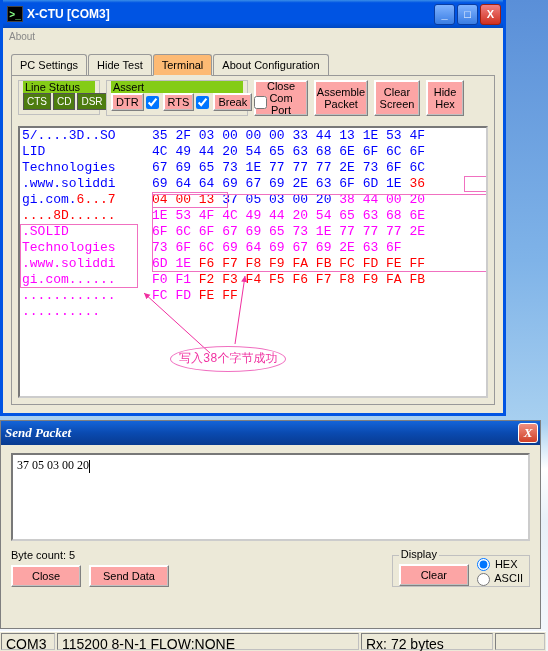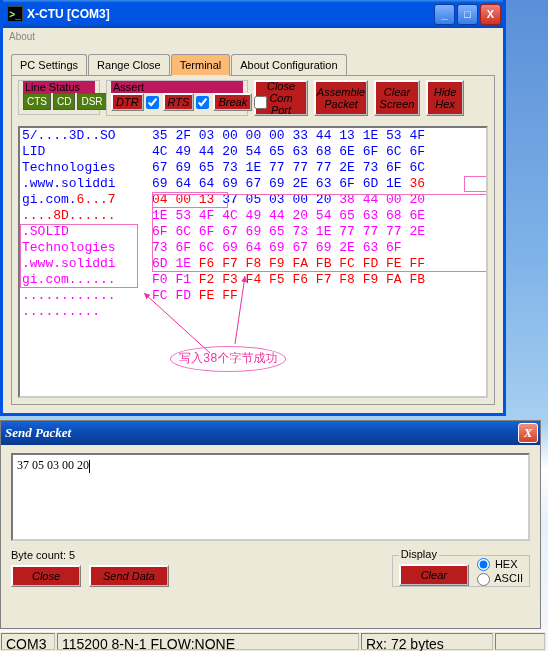--- a/index.html
+++ b/index.html
@@ -13,25 +13,25 @@
   .winbtns { margin-left:auto; display:flex; gap:2px; }
   .winbtn { width:21px; height:21px; background:linear-gradient(to bottom,#7fb3ff,#3a7de3); border:1px solid #0a3da0; border-radius:3px; color:#fff; display:flex; align-items:center; justify-content:center; font-weight:bold; font-size:11px; cursor:pointer; }
   .winbtn.close { background:linear-gradient(to bottom,#f08080,#d03020); border-color:#a02010; }
   .menubar { height:20px; background:#ece9d8; padding:3px 6px; color:#888; font-size:10px; }
   .tabs { display:flex; padding:6px 8px 0 8px; gap:0; }
   .tab { padding:4px 8px; background:#ece9d8; border:1px solid #999; border-bottom:none; border-radius:3px 3px 0 0; margin-right:1px; cursor:pointer; font-size:11px; position:relative; }
   .tab.active { background:#fdba74; border-bottom:1px solid #ece9d8; margin-bottom:-1px; z-index:2; }
   .tabpanel { margin:0 8px 8px 8px; border:1px solid #999; background:#ece9d8; height:330px; position:relative; }
   .toprow { display:flex; align-items:flex-start; padding:4px 6px; gap:6px; }
   .group { border:1px solid #c0c0c0; padding:2px 4px 4px 4px; position:relative; }
-  .group-label { position:relative; top:-2px; background:#be185d; font-size:11px; padding:0 2px; }
+  .group-label { position:relative; top:-2px; background:#84cc16; font-size:11px; padding:0 2px; }
   .linestatus-items { display:flex; gap:2px; margin-top:-2px; }
   .ind { background:#4d7c0f; color:#fff; font-size:10px; padding:2px 3px; border:1px solid #555; }
   .assertrow { display:flex; align-items:center; gap:2px; margin-top:-2px; }
-  .btn3d { background:#b91c1c; border:1px solid #fff; border-right-color:#808080; border-bottom-color:#808080; box-shadow:inset -1px -1px #c0c0c0, inset 1px 1px #fff; padding:2px 4px; cursor:pointer; font-size:11px; text-align:center;font-style:italic; }
+  .btn3d { background:#fca5a5; border:1px solid #fff; border-right-color:#808080; border-bottom-color:#808080; box-shadow:inset -1px -1px #c0c0c0, inset 1px 1px #fff; padding:2px 4px; cursor:pointer; font-size:11px; text-align:center; }
   .bigbtn { width:54px; height:36px; line-height:12px; display:flex; align-items:center; justify-content:center; }
   .term { position:absolute; left:6px; right:6px; top:50px; bottom:6px; background:#fff; border:2px inset #ccc; font-family: "Courier New", monospace; font-size:13px; line-height:16px; overflow:hidden; }
   .term-inner { position:relative; width:100%; height:100%; }
   .asciicol { position:absolute; left:2px; top:0; width:124px; }
   .hexcol { position:absolute; left:132px; top:0; right:2px; }
   .asc-line, .hex-line { height:16px; white-space:pre; }
   .blue { color:#0000ff; }
   .red { color:#ff0000; }
   .magenta { color:#ff00ff; }
   .hlbox { position:absolute; border:1px solid #f070c0; pointer-events:none; }
@@ -65,21 +65,21 @@
         <div class="winbtn">_</div>
         <div class="winbtn">□</div>
         <div class="winbtn close">X</div>
       </div>
     </div>
     <div class="menubar">
       <span>About</span>
     </div>
     <div class="tabs">
       <div class="tab">PC Settings</div>
-      <div class="tab">Range Close</div>
+      <div class="tab">Hide Test</div>
       <div class="tab active">Terminal</div>
       <div class="tab">About Configuration</div>
     </div>
     <div class="tabpanel">
       <div class="toprow">
         <div class="group" style="width:82px">
           <div class="group-label">Line Status</div>
           <div class="linestatus-items">
             <span class="ind">CTS</span>
             <span class="ind">CD</span>

